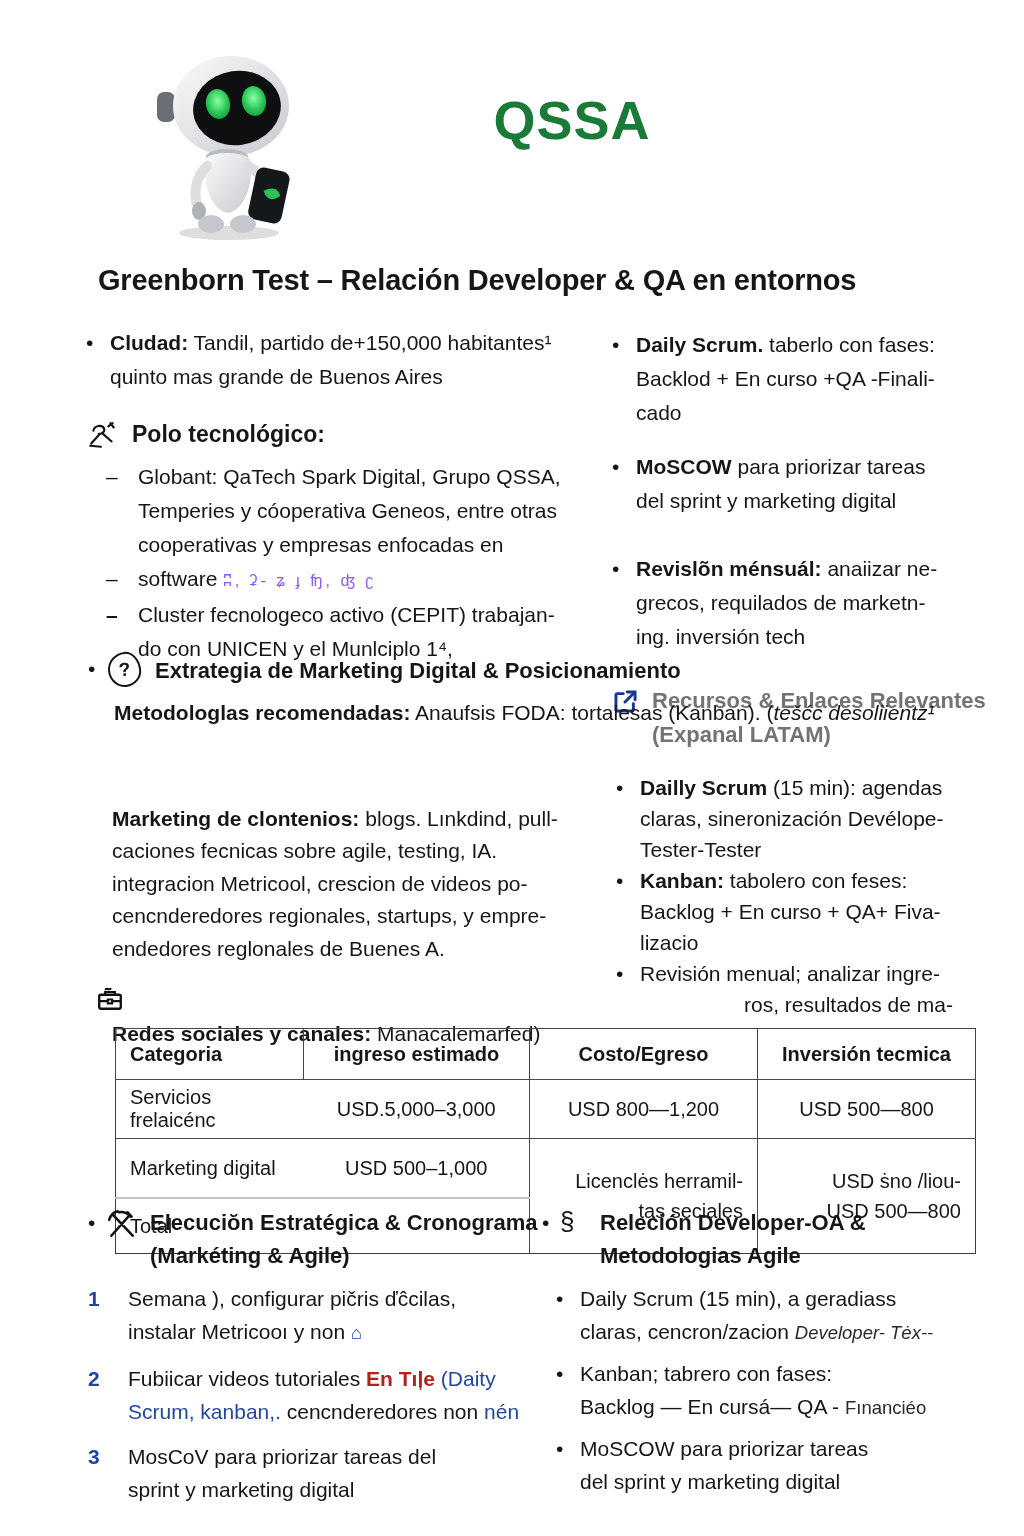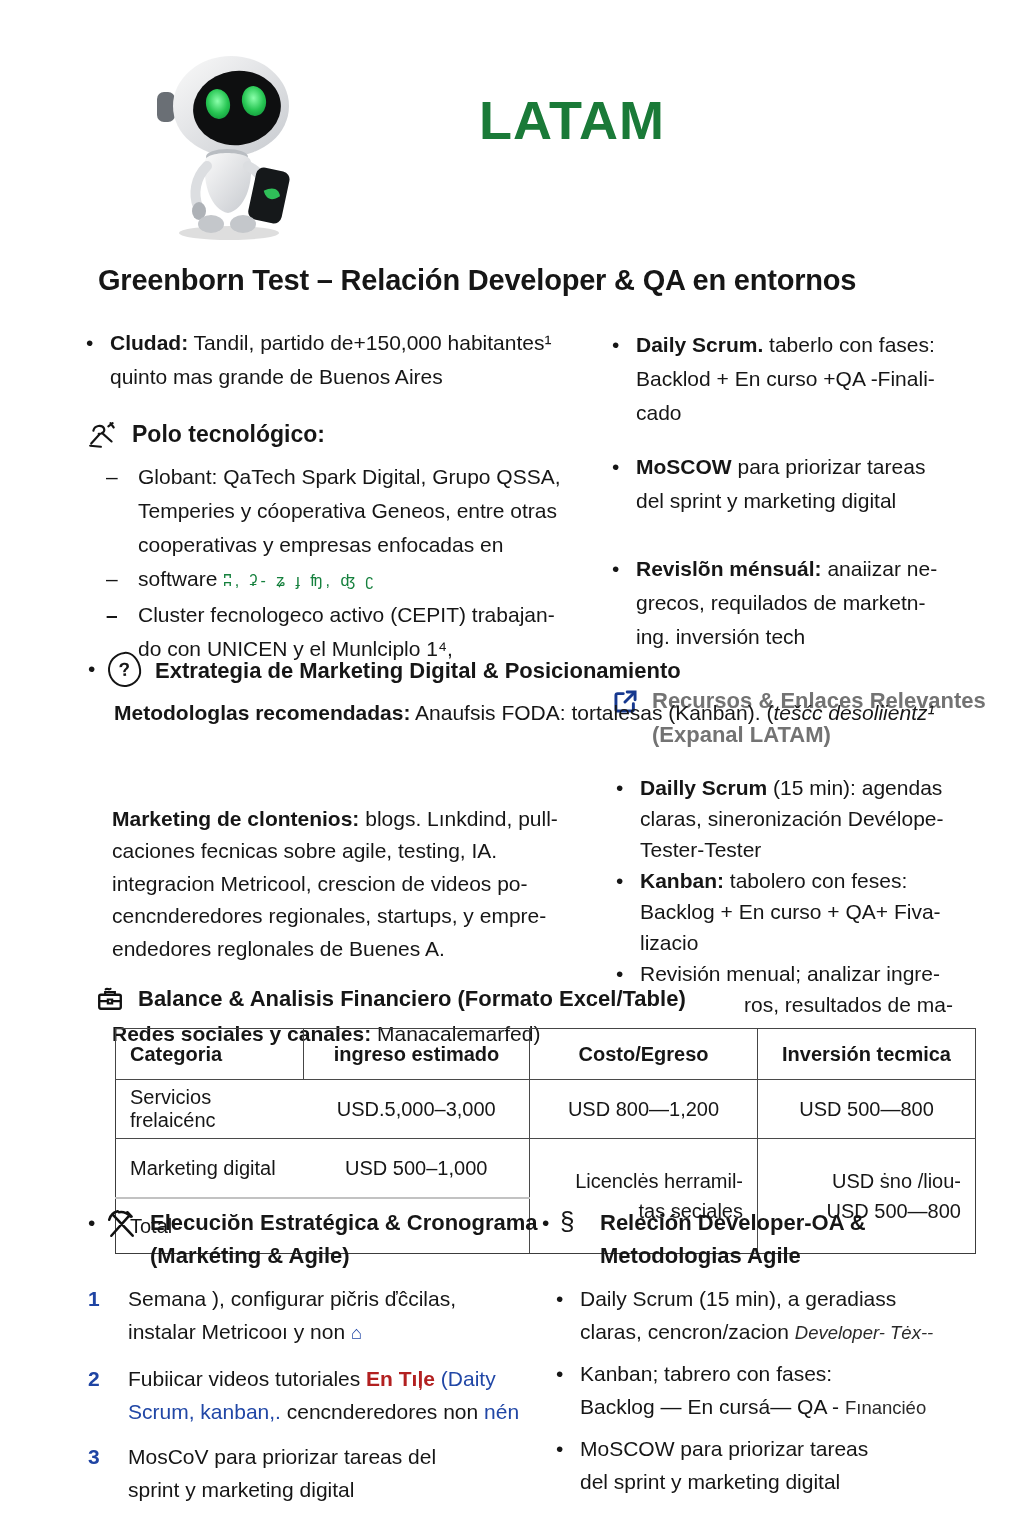--- a/index.html
+++ b/index.html
@@ -19,21 +19,21 @@
   .doc{font-size:21px;line-height:34px;}
   .row{display:flex;align-items:flex-start;}
   .dot{width:24px;flex:none;}
   .dash{width:32px;flex:none;}
   .content{flex:1;}
 
   .navy{color:#737373;}
   .blue{color:#2147a6;}
   .red{color:#b22020;font-weight:600;}
   .small{font-size:18.5px;color:#2a2a2a;}
-  .scribble{font-size:16px;letter-spacing:3px;color:#15803d;}
+  .scribble{font-size:16px;letter-spacing:3px;color:#8b5cf6;}
 
   .sec-heading{font-size:22px;font-weight:700;line-height:33px;}
 
   .qcirc{display:inline-flex;width:29px;height:31px;border:2.5px solid #141414;
          border-radius:55% 45% 50% 50%/50% 55% 45% 50%;align-items:center;justify-content:center;
          font-weight:700;font-size:19px;transform:rotate(-6deg);flex:none;}
 
   .num{width:40px;flex:none;color:#1f44a3;font-weight:700;}
 
   
@@ -80,21 +80,21 @@
     <ellipse cx="48" cy="159" rx="7" ry="9" fill="#aeb2b7"></ellipse>
     <path d="M97 114 C107 119 111 125 113 131" stroke="#dcdee1" stroke-width="10" fill="none" stroke-linecap="round"></path>
     <rect x="101" y="117" width="34" height="53" rx="8" fill="#15181a" transform="rotate(12 118 143)"></rect>
     <path d="M112 140 c9 -7 15 -4 17 2 c-7 7 -13 6 -17 -2 z" fill="#2fbf58" transform="rotate(12 118 143)"></path>
     <ellipse cx="60" cy="172" rx="13" ry="9" fill="#c4c7cb"></ellipse>
     <ellipse cx="92" cy="172" rx="13" ry="9" fill="#c4c7cb"></ellipse>
   </svg>
 </div>
 
 <div class="abs logo-block">
-  <div>LATAM</div>
+  <div>QSSA</div>
 </div>
 
 <h1 class="abs page-title" style="margin:0;">Greenborn Test – Relación Developer &amp; QA en entornos</h1>
 
 <div class="abs doc" style="left:86px;top:326px;width:520px;">
   <div class="row">
     <span class="dot">•</span>
     <div class="content pre"><span class="b">Cludad:</span><span> Tandil, partido de+150,000 habitantes¹
 quinto mas grande de Buenos Aires</span></div>
   </div>
@@ -199,21 +199,20 @@
 </div>
 
 <div class="abs row" style="left:96px;top:982px;width:660px;">
   <span style="width:42px;flex:none;padding-top:3px;">
     <svg viewBox="0 0 26 26" width="28" height="28">
         <path d="M9 4 c1.5 -1.5 3 1 4.5 -0.5 M8.5 9 V6.5 h9 V9" stroke="#111" stroke-width="2" fill="none" stroke-linecap="round"></path>
         <rect x="3" y="9" width="20" height="13" rx="1.5" stroke="#111" stroke-width="2.2" fill="none"></rect>
         <path d="M3 15 h8 M15 15 h8 M11 13.5 h4 v3.5 h-4 z" stroke="#111" stroke-width="2" fill="none"></path>
       </svg>
   </span>
-  <div class="content sec-heading">Balance &amp; Analisis Financiero (Formato Excel/Table)</div>
 </div>
 
 <div class="abs" style="left:115px;top:1028px;">
   <table class="fin">
     <colgroup>
         <col style="width:188px">
         <col style="width:226px">
         <col style="width:228px">
         <col style="width:218px">
       </colgroup>

